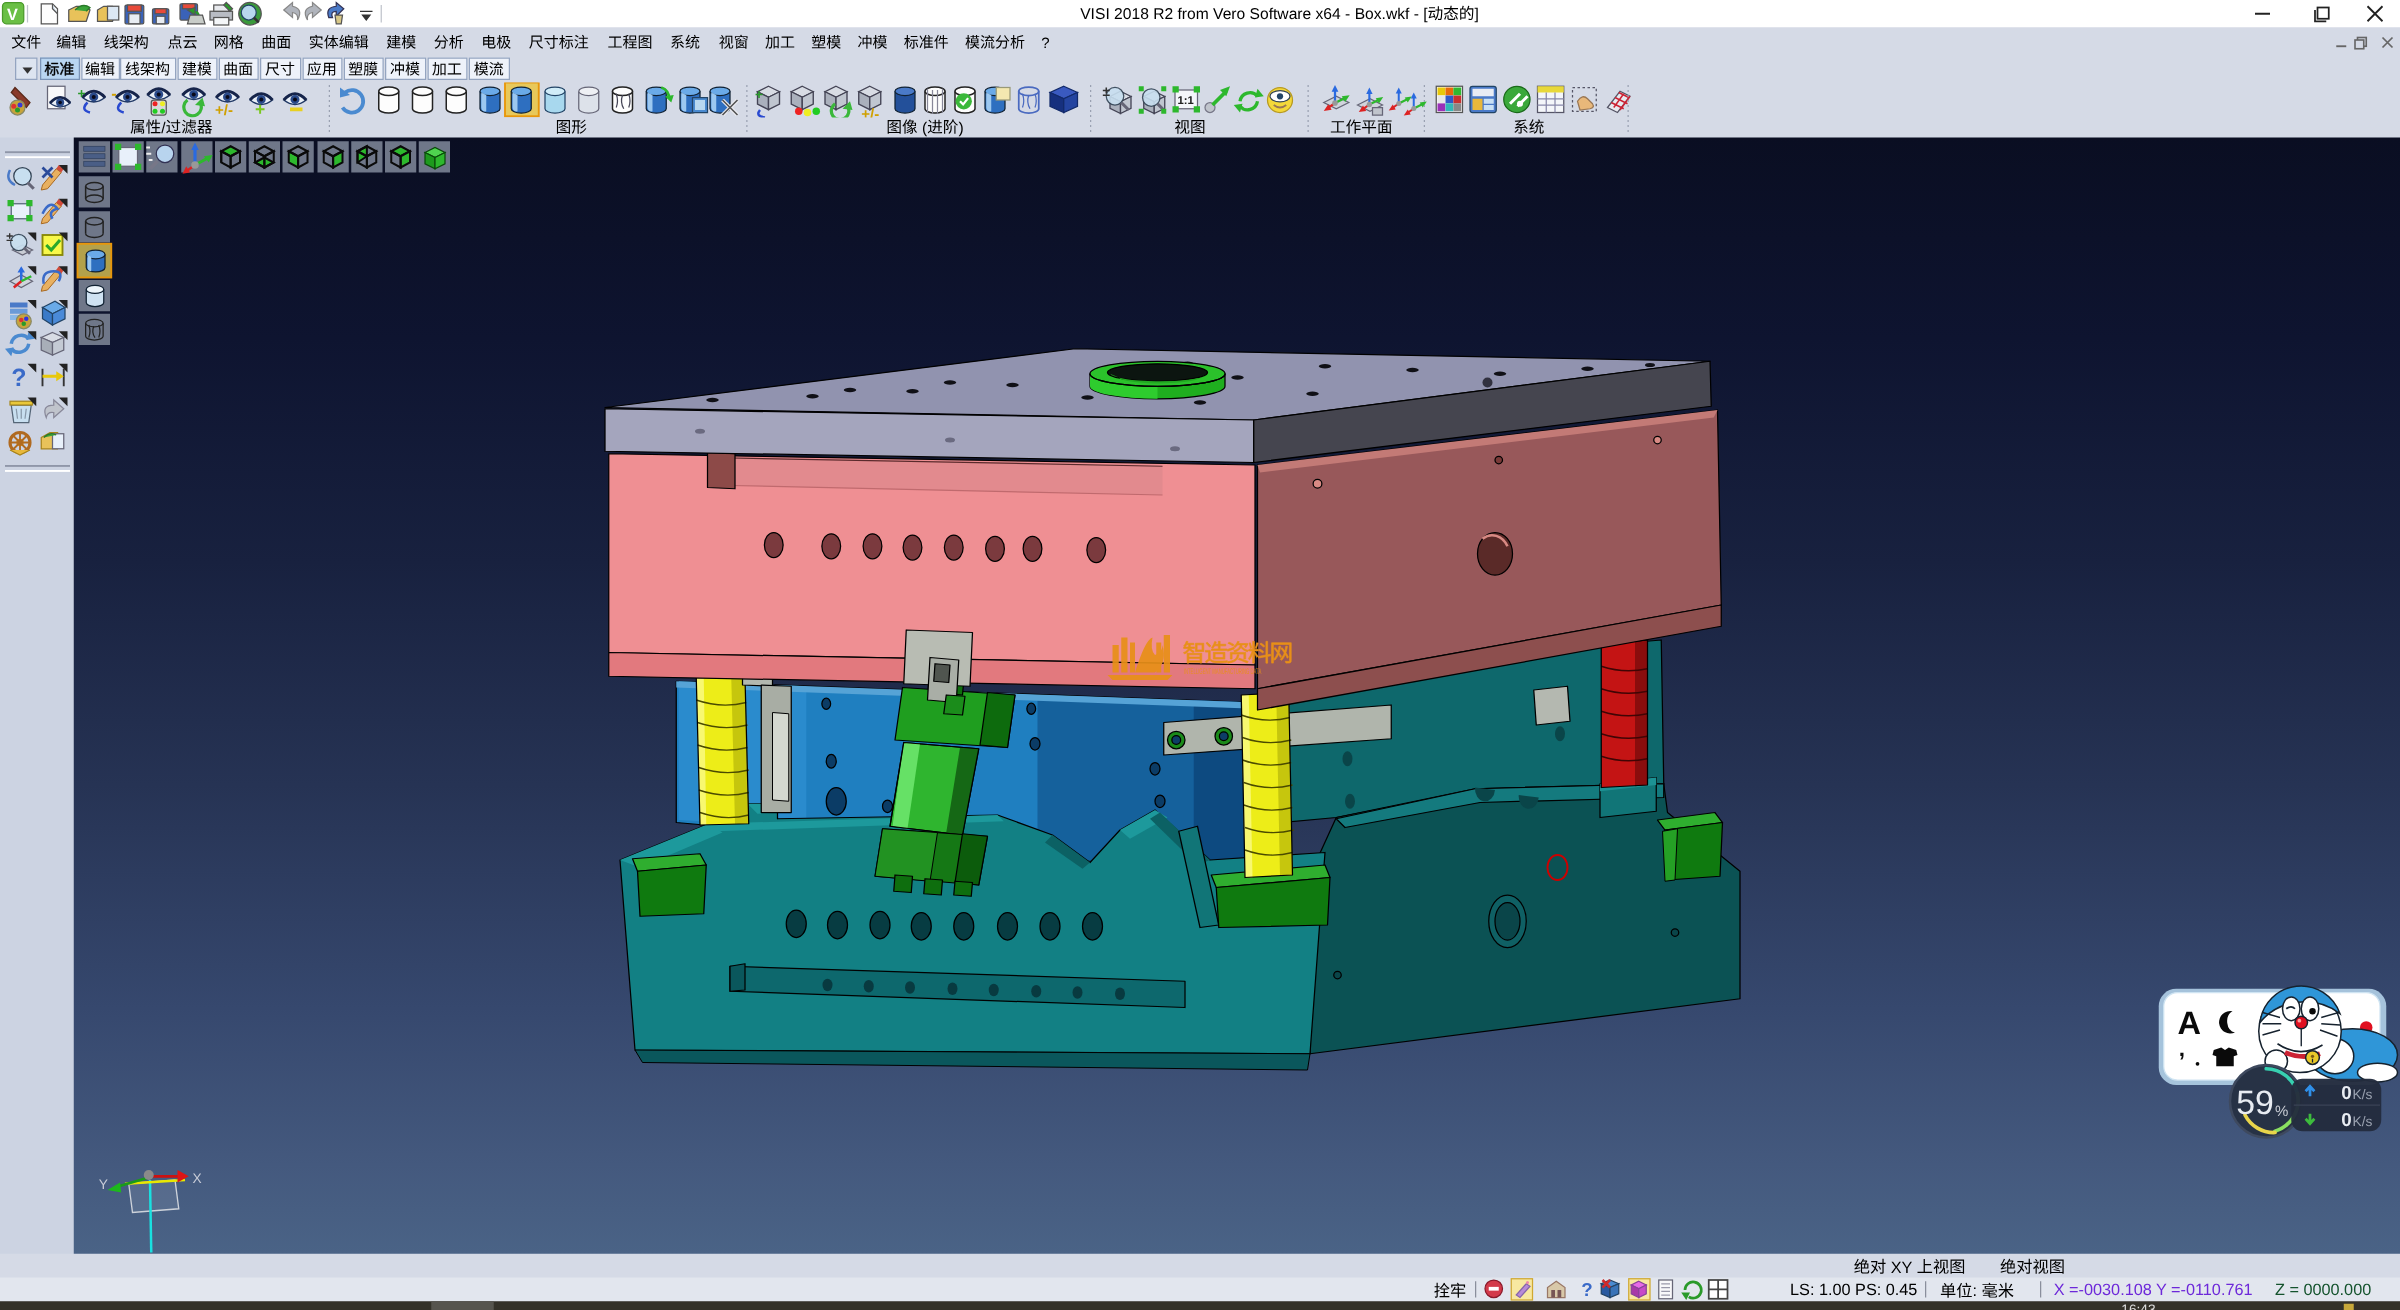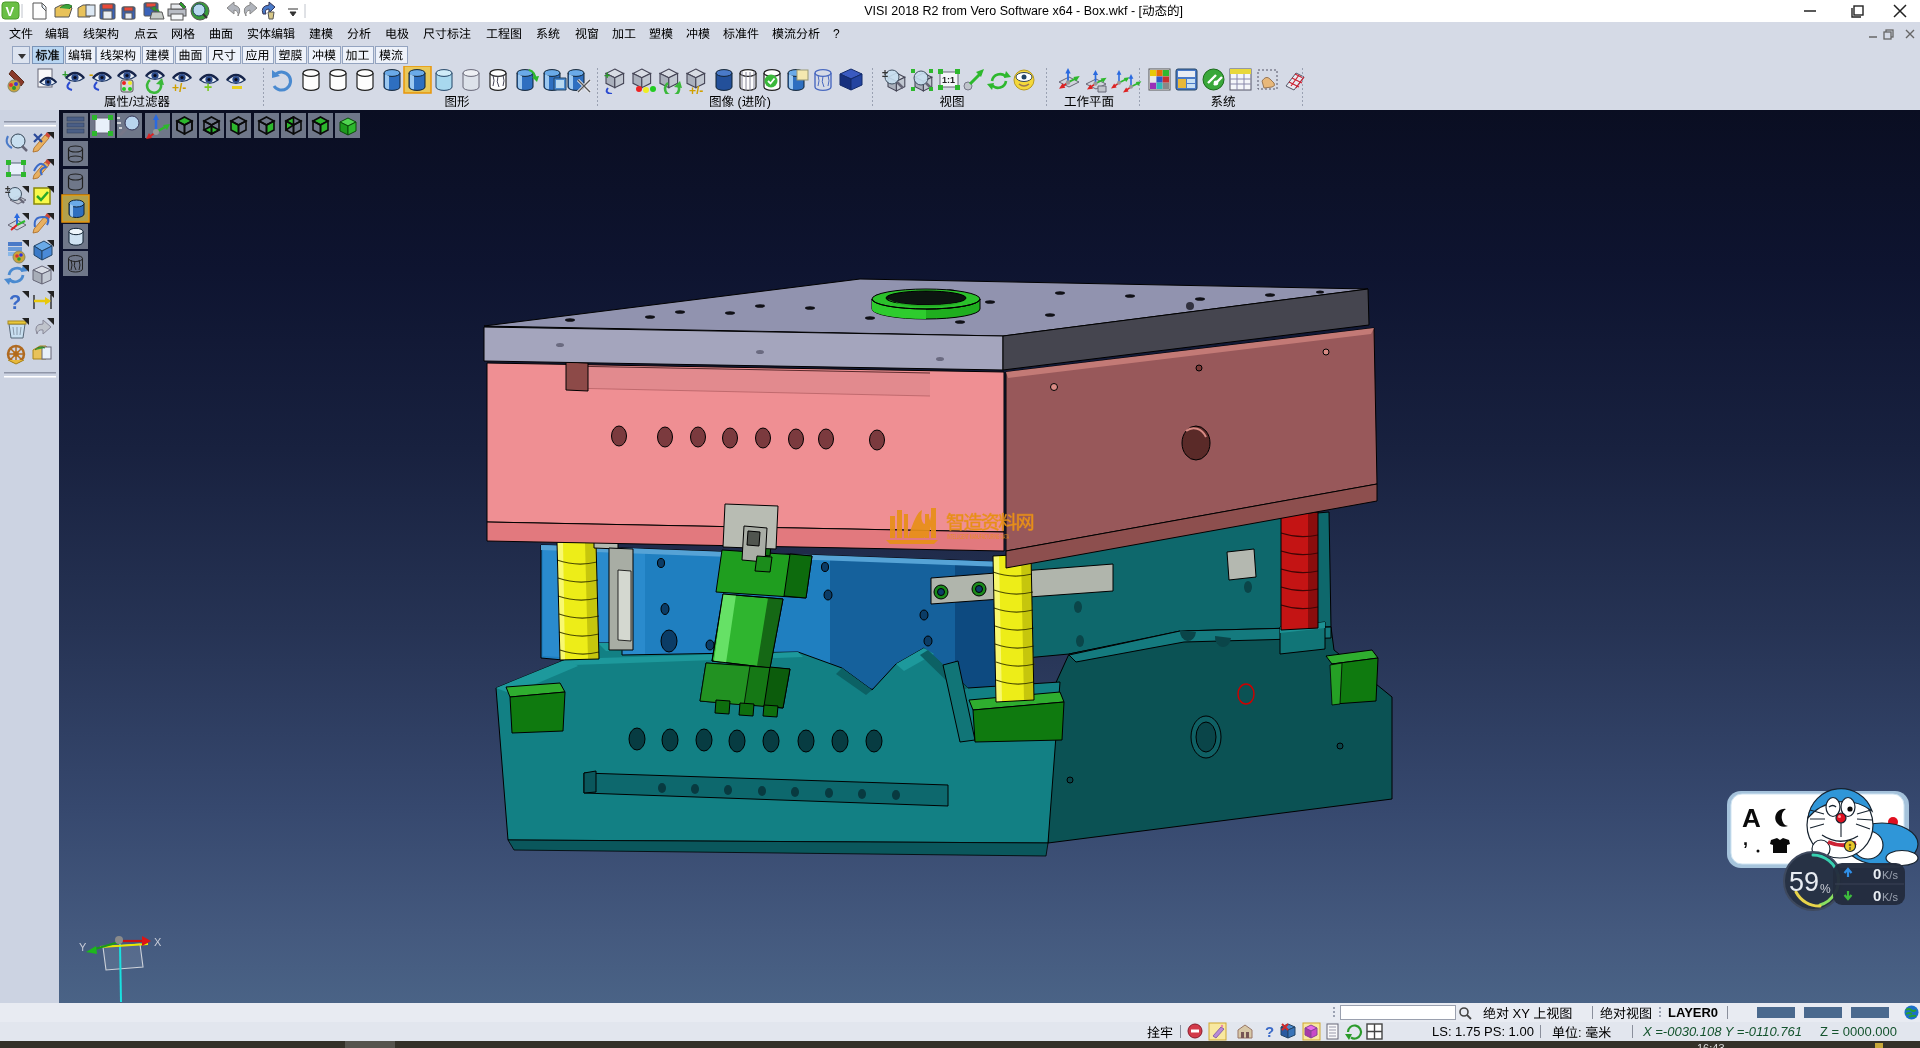--- a/index.html
+++ b/index.html
@@ -906,39 +906,20 @@
         <path d="M1848,877 l0,-7 m-3.5,3 l3.5,-4 l3.5,4" stroke="#2f8fe8" stroke-width="2.2" fill="none"></path>
         <path d="M1848,891 l0,8 m-3.5,-4 l3.5,4 l3.5,-4" stroke="#3dbb3d" stroke-width="2.2" fill="none"></path>
         <text x="1873" y="879" font-size="15" font-weight="bold" fill="#e8ecf2">0</text>
         <text x="1882" y="879" font-size="11" fill="#9aa2b0">K/s</text>
         <text x="1873" y="901" font-size="15" font-weight="bold" fill="#e8ecf2">0</text>
         <text x="1882" y="901" font-size="11" fill="#9aa2b0">K/s</text>
       </g>
     </svg>
   </div>
 
-  <div id="botrow1">
-    <div class="grip" style="left:1332px;"></div>
-    <div class="abs" style="left:1340px;top:2px;width:116px;height:15px;background:#fff;border:1px solid #9aa0ae;"></div>
-    <svg class="abs" style="left:1458px;top:3px;" width="14" height="14" viewBox="0 0 14 14">
-      <circle cx="6" cy="6" r="4" fill="none" stroke="#444" stroke-width="1.6"></circle>
-        <line x1="9" y1="9" x2="13" y2="13" stroke="#444" stroke-width="1.8"></line>
-    </svg>
-        <div class="vr" style="left:1592px;"></div>
-        <div class="grip" style="left:1658px;"></div>
-    <span class="abs" style="left:1668px;top:2px;font-weight:bold;">LAYER0</span>
-    <div class="vr" style="left:1727px;"></div>
-    <div class="abs" style="left:1757px;top:4px;width:38px;height:11px;background:#4a698e;"></div>
-    <div class="abs" style="left:1804px;top:4px;width:38px;height:11px;background:#4a698e;"></div>
-    <div class="abs" style="left:1851px;top:4px;width:38px;height:11px;background:#4a698e;"></div>
-    <svg class="abs" style="left:1904px;top:2px;" width="15" height="15" viewBox="0 0 15 15">
-      <circle cx="7.5" cy="7.5" r="7" fill="#1c6fc9"></circle>
-        <path d="M2 5 Q5 3 7 5 T12 5 M2 9 Q5 7 8 9 M5 12 Q8 10 12 11" stroke="#27a033" stroke-width="2" fill="none"></path>
-    </svg>
-  </div>
 
   <div id="botrow2">
         <div class="vr" style="left:1180px;"></div>
     <svg class="abs" style="left:1185px;top:0px;" width="240" height="19" viewBox="0 0 240 19" id="statusicons">
       <circle cx="10" cy="9" r="7" fill="#d33a4a" stroke="#8a1a2a"></circle>
         <rect x="6" y="7.5" width="8" height="3" fill="#fff"></rect>
       <rect x="24" y="1" width="17" height="17" fill="#f8e8a0" stroke="#d0a830"></rect>
         <path d="M28,14 l8,-9 l3,2 l-8,9 z" fill="#b88ad8" stroke="#86a"></path>
         <circle cx="37" cy="4" r="1.2" fill="#e8a"></circle>
       <g transform="translate(52,2)">
@@ -965,24 +946,24 @@
         </g>
       <g transform="translate(160,1)">
           <path d="M3,9 a6.5,6.5 0 1 1 3,5.5" fill="none" stroke="#2a9a2a" stroke-width="2.2"></path>
           <polygon points="4,17 7,11 0,11" fill="#2a9a2a"></polygon>
         </g>
       <g transform="translate(182,2)">
           <rect x="0" y="0" width="15" height="15" fill="#fff" stroke="#444" stroke-width="1.4"></rect>
           <path d="M7.5,0 l0,15 M0,7.5 l15,0" stroke="#444" stroke-width="1.4"></path>
         </g>
     </svg>
-    <span class="abs" style="left:1432px;top:2px;">LS: 1.75 PS: 1.00</span>
+    <span class="abs" style="left:1432px;top:2px;">LS: 1.00 PS: 0.45</span>
     <div class="vr" style="left:1540px;"></div>
         <div class="vr" style="left:1632px;"></div>
-    <span class="abs" style="left:1643px;top:2px;color:#14532d;font-style:italic;">X =-0030.108 Y =-0110.761</span>
+    <span class="abs" style="left:1643px;top:2px;color:#6d28d9;">X =-0030.108 Y =-0110.761</span>
     <span class="abs" style="left:1820px;top:2px;color:#14532d;">Z = 0000.000</span>
   </div>
 
   <div id="taskbar">
     <div class="abs" style="left:345px;top:0;width:50px;height:7px;background:#56544e;"></div>
     <div class="abs" style="left:1697px;top:1px;color:#ddd;font-size:11px;">16:43</div>
     <div class="abs" style="left:1875px;top:2px;width:8px;height:5px;background:#c8a83a;"></div>
   </div>
 
 <svg id="zhoverlay" style="position:absolute;left:0;top:0;pointer-events:none;" width="1920" height="1048" viewBox="0 0 1920 1048">

